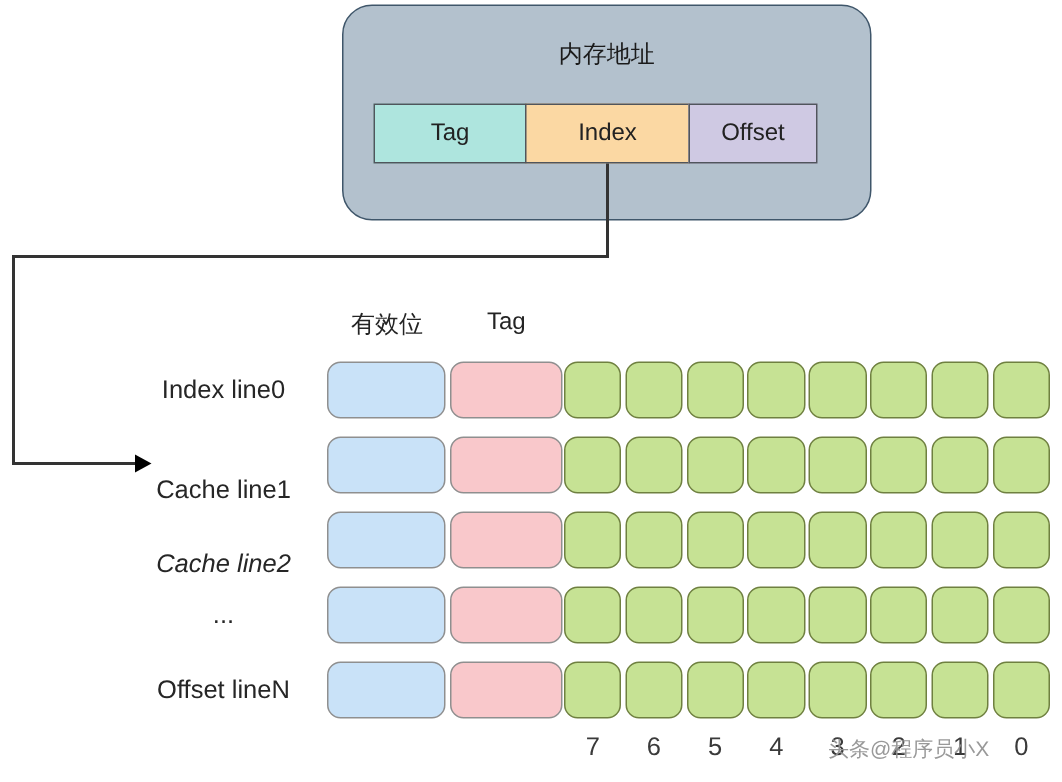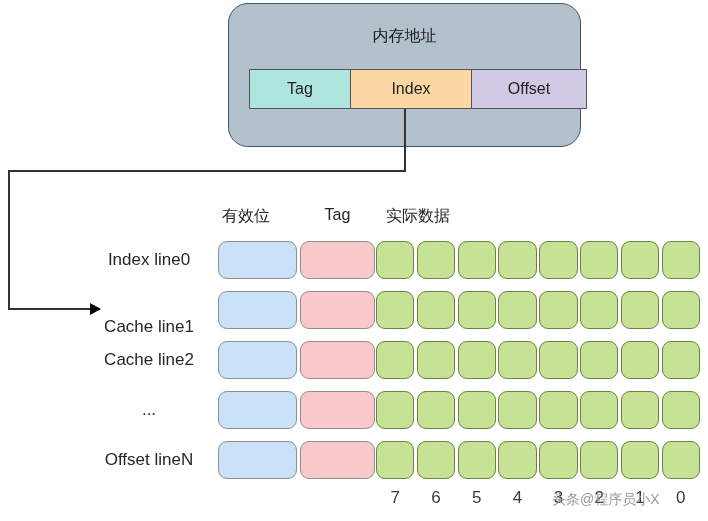--- a/index.html
+++ b/index.html
@@ -22,35 +22,35 @@
   .addr-bar{
     position:absolute;left:20px;top:65px;height:40px;display:flex;
   }
   .addr-seg{
     height:40px;box-sizing:border-box;border:1px solid #50555c;
     display:flex;align-items:center;justify-content:center;
     font-size:16px;color:#222;
   }
   .addr-seg + .addr-seg{margin-left:-1px;}
   .seg-tag{width:102px;}
-  .seg-index{width:122px;}
-  .seg-offset{width:116px;}
+  .seg-index{width:110px;}
+  .seg-offset{width:86px;}
   
   .line{position:absolute;background:var(--arrow-color,#333);}
   .arrow-head{
     position:absolute;width:0;height:0;
     border-top:6px solid transparent;border-bottom:6px solid transparent;
     border-left:11px solid #000;
   }
   
   .col-header{
     position:absolute;top:206px;height:22px;text-align:center;
     font-size:16px;color:#242424;
   }
-  .hd-valid{left:206px;width:80px;}
+  .hd-valid{left:218px;width:80px;}
   .hd-tag{left:300px;width:75px;}
   .hd-data{left:374px;width:88px;}
   
   .row-label{
     position:absolute;left:78px;width:142px;height:38px;line-height:38px;
     text-align:center;font-size:17px;color:#262626;white-space:nowrap;
   }
   .cell{
     position:absolute;height:38px;box-sizing:border-box;border-radius:9px;
   }
@@ -95,21 +95,20 @@
   </div>
 
   <div class="line" style="left:404px;top:109px;width:2px;height:62px;"></div>
   <div class="line" style="left:8px;top:170px;width:398px;height:2px;"></div>
   <div class="line" style="left:8px;top:170px;width:2px;height:140px;"></div>
   <div class="line" style="left:8px;top:308px;width:83px;height:2px;"></div>
   <div class="arrow-head" style="left:90px;top:303px;"></div>
 
   <div class="col-header hd-valid">有效位</div>
   <div class="col-header hd-tag">Tag</div>
-  <div class="col-header hd-data">实际数据</div>
 
   <div>
     <div class="row-label" style="top:241px;">Index line0</div>
     <div class="cell valid-cell" style="top: 241px; background: rgb(201, 226, 248);"></div>
     <div class="cell tag-cell" style="top: 241px; background: rgb(249, 200, 203);"></div>
     <div class="data-cells" style="top:241px;">
         <div class="data-cell" style="background: rgb(198, 226, 148);"></div>
         <div class="data-cell" style="background: rgb(198, 226, 148);"></div>
         <div class="data-cell" style="background: rgb(198, 226, 148);"></div>
         <div class="data-cell" style="background: rgb(198, 226, 148);"></div>
@@ -130,21 +129,21 @@
         <div class="data-cell" style="background: rgb(198, 226, 148);"></div>
         <div class="data-cell" style="background: rgb(198, 226, 148);"></div>
         <div class="data-cell" style="background: rgb(198, 226, 148);"></div>
         <div class="data-cell" style="background: rgb(198, 226, 148);"></div>
         <div class="data-cell" style="background: rgb(198, 226, 148);"></div>
         <div class="data-cell" style="background: rgb(198, 226, 148);"></div>
       </div>
   </div>
 
   <div>
-    <div class="row-label" style="top:341px;">Cache line2</div>
+    <div class="row-label" style="top:357px;font-style:italic;">Cache line2</div>
     <div class="cell valid-cell" style="top: 341px; background: rgb(201, 226, 248);"></div>
     <div class="cell tag-cell" style="top: 341px; background: rgb(249, 200, 203);"></div>
     <div class="data-cells" style="top:341px;">
         <div class="data-cell" style="background: rgb(198, 226, 148);"></div>
         <div class="data-cell" style="background: rgb(198, 226, 148);"></div>
         <div class="data-cell" style="background: rgb(198, 226, 148);"></div>
         <div class="data-cell" style="background: rgb(198, 226, 148);"></div>
         <div class="data-cell" style="background: rgb(198, 226, 148);"></div>
         <div class="data-cell" style="background: rgb(198, 226, 148);"></div>
         <div class="data-cell" style="background: rgb(198, 226, 148);"></div>

